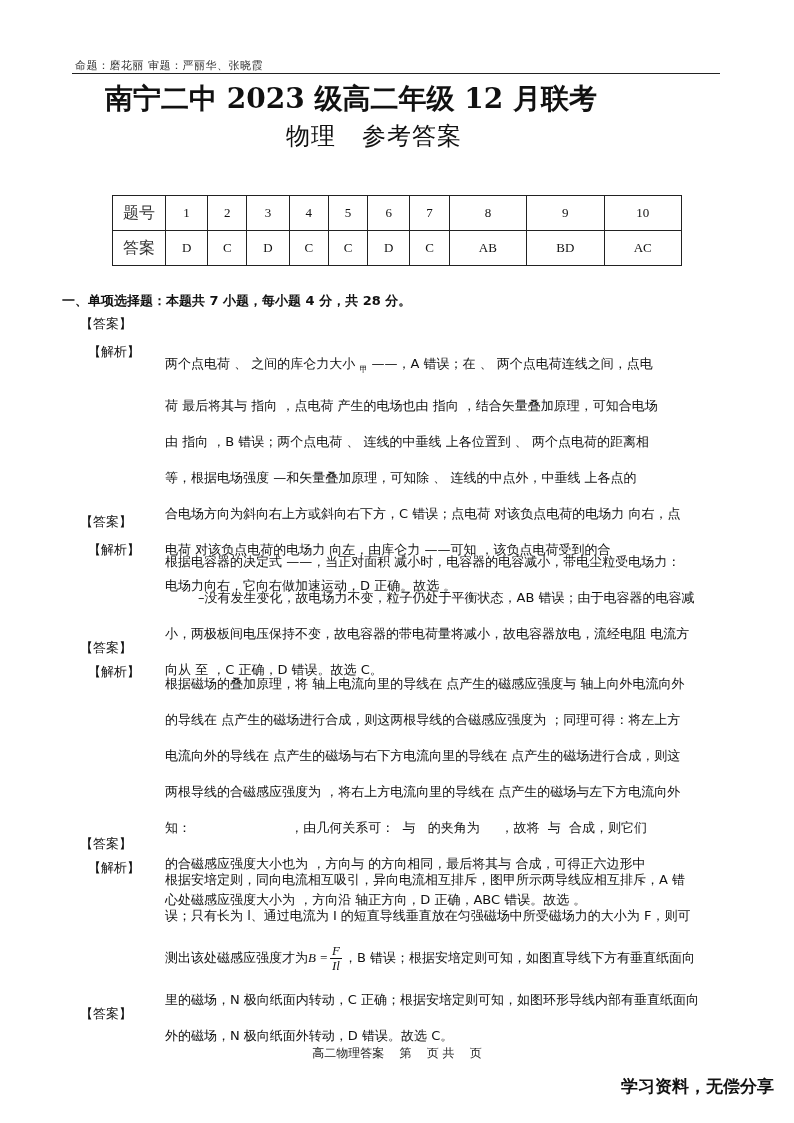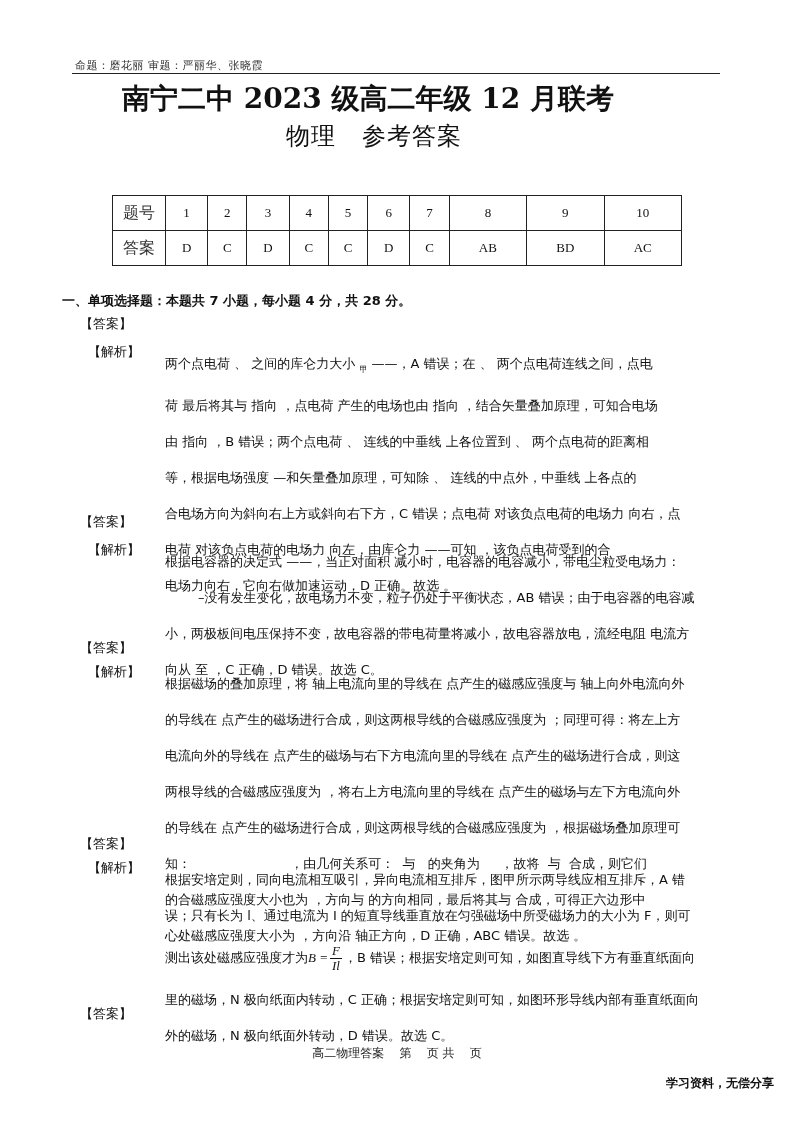--- a/index.html
+++ b/index.html
@@ -11,21 +11,20 @@
     .abs { position: absolute; }
     .header-meta {
       left: 75px; top: 58px; font-size: 11px; color: #333;
       font-family: "DejaVu Sans", "Liberation Sans", sans-serif; letter-spacing: 0.5px;
     }
     .header-rule { left: 72px; top: 73px; width: 648px; height: 0; border-top: 1px solid #222; }
     .title {
       left: 0; width: 702px; top: 80px; text-align: center;
       font-size: 28px; font-weight: bold;
       font-family: "DejaVu Serif", "Liberation Serif", serif;
-      margin-left: 17px;
     }
     .subtitle {
       left: 0; width: 748px; top: 120px; text-align: center;
       font-size: 24px; font-family: "DejaVu Sans", "Liberation Sans", sans-serif;
       letter-spacing: 1px;
     }
     .subtitle .gap { display: inline-block; width: 26px; }
     table.answers {
       position: absolute; left: 112px; top: 195px; width: 570px;
       border-collapse: collapse; font-size: 13px;
@@ -47,21 +46,21 @@
     .frac { display: inline-block; vertical-align: middle; text-align: center; font-style: italic; font-family: "Liberation Serif", "DejaVu Serif", serif; line-height: 14px; margin: 0 2px; }
     .frac .num { display: block; border-bottom: 1px solid #111; padding: 0 2px; }
     .frac .den { display: block; padding: 0 2px; }
     .math-i { font-style: italic; font-family: "Liberation Serif", "DejaVu Serif", serif; }
     .sub-glyph { font-size: 8px; vertical-align: -4px; }
     .footer {
       left: 0; width: 794px; top: 1045px; text-align: center; font-size: 12px;
       font-family: "DejaVu Sans", "Liberation Sans", sans-serif; color: #222;
     }
     .watermark {
-      right: 20px; top: 1075px; font-size: 12px; font-weight: bold;
+      right: 20px; top: 1075px; font-size: 17px; font-weight: bold;
       font-family: "DejaVu Sans", "Liberation Sans", sans-serif;
     }
   </style>
 </head>
 <body>
 
 <div class="abs header-meta">命题：磨花丽  审题：严丽华、张晓霞</div>
 <div class="abs header-rule"></div>
 <div class="abs title">南宁二中 2023 级高二年级 12 月联考</div>
 <div class="abs subtitle">
@@ -122,21 +121,20 @@
   <p>向从  至  ，C 正确，D 错误。故选 C。</p>
 </div>
 
 <div class="block answer-tag" style="top:636px">【答案】</div>
 <div class="block analysis-tag" style="top:660px">【解析】</div>
 <div class="block para" style="top:660px">
   <p>根据磁场的叠加原理，将  轴上电流向里的导线在  点产生的磁感应强度与  轴上向外电流向外</p>
   <p>的导线在  点产生的磁场进行合成，则这两根导线的合磁感应强度为  ；同理可得：将左上方</p>
   <p>电流向外的导线在  点产生的磁场与右下方电流向里的导线在  点产生的磁场进行合成，则这</p>
   <p>两根导线的合磁感应强度为  ，将右上方电流向里的导线在  点产生的磁场与左下方电流向外</p>
-  <p>的导线在  点产生的磁场进行合成，则这两根导线的合磁感应强度为  ，根据磁场叠加原理可</p>
   <p style="white-space:pre">知：                        ，由几何关系可：  与   的夹角为     ，故将  与  合成，则它们</p>
   <p>的合磁感应强度大小也为    ，方向与   的方向相同，最后将其与   合成，可得正六边形中</p>
   <p>心处磁感应强度大小为    ，方向沿  轴正方向，D 正确，ABC 错误。故选  。</p>
 </div>
 
 <div class="block answer-tag" style="top:832px">【答案】</div>
 <div class="block analysis-tag" style="top:856px">【解析】</div>
 <div class="block para" style="top:856px">
   <p>根据安培定则，同向电流相互吸引，异向电流相互排斥，图甲所示两导线应相互排斥，A 错</p>
   <p>误；只有长为 l、通过电流为 I 的短直导线垂直放在匀强磁场中所受磁场力的大小为 F，则可</p>

